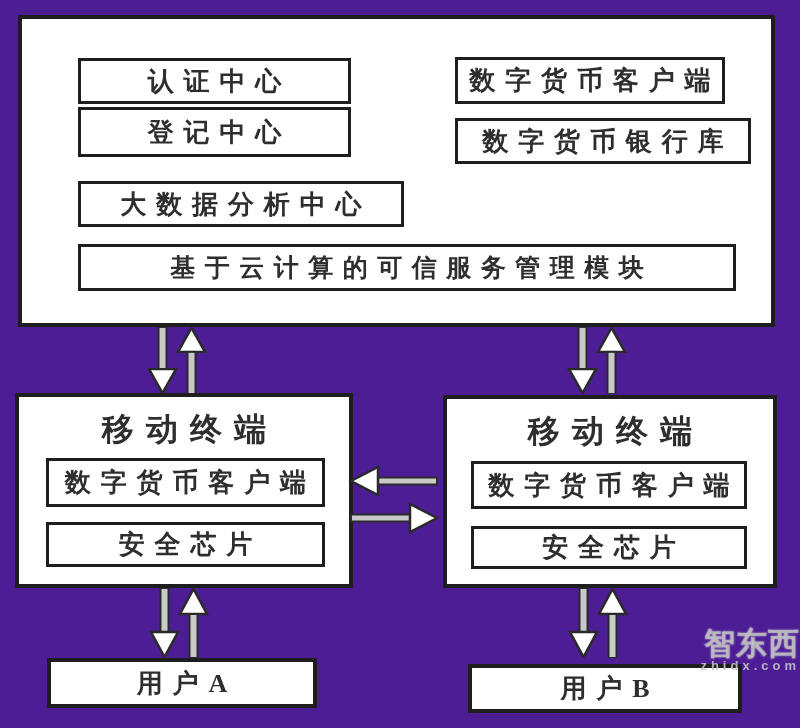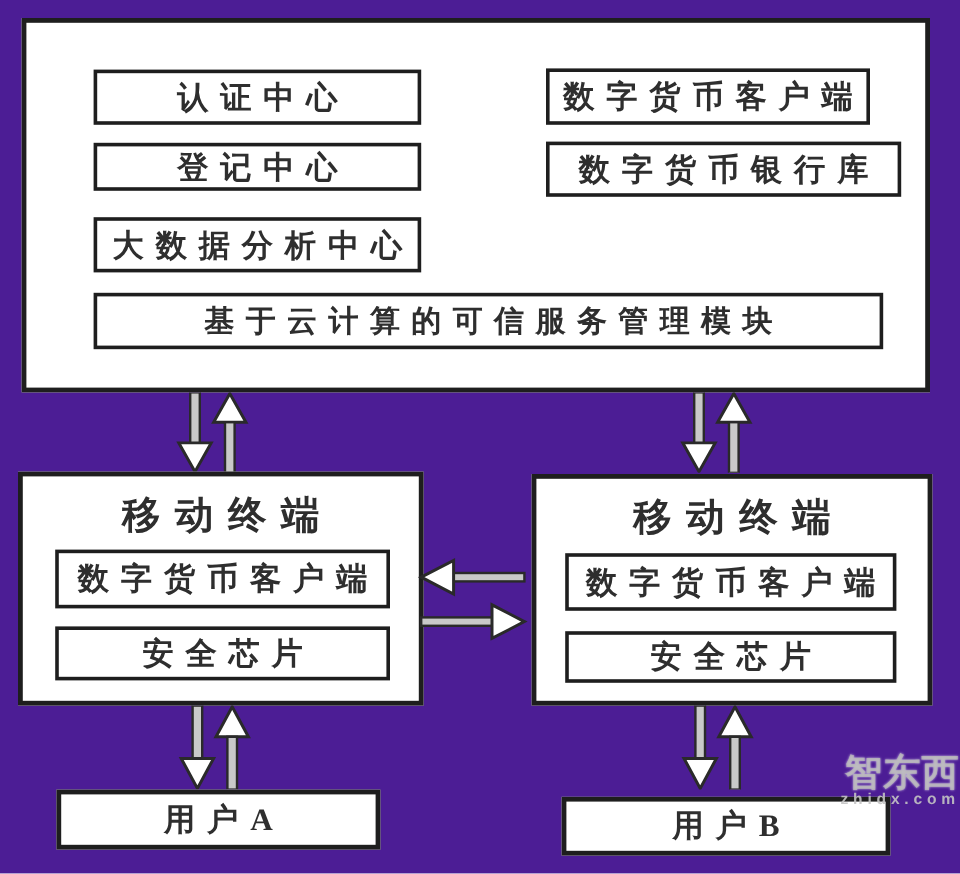--- a/index.html
+++ b/index.html
@@ -70,25 +70,25 @@
 <body>
 
 <div id="stage">
 
   <div class="outer" style="left:18px;top:15px;width:757px;height:312px;">
 
     <div class="module fs26" style="left:56px;top:39px;width:273px;height:46px;">
       <span class="lbl">认证中心</span>
     </div>
 
-    <div class="module fs26" style="left:56px;top:100px;width:273px;height:40px;">
+    <div class="module fs26" style="left:56px;top:88px;width:273px;height:50px;">
       <span class="lbl">登记中心</span>
     </div>
 
-    <div class="module fs26" style="left:56px;top:162px;width:273px;height:46px;">
+    <div class="module fs26" style="left:56px;top:162px;width:326px;height:46px;">
       <span class="lbl">大数据分析中心</span>
     </div>
 
     <div class="module fs26" style="left:433px;top:38px;width:270px;height:47px;">
       <span class="lbl">数字货币客户端</span>
     </div>
 
     <div class="module fs26" style="left:433px;top:99px;width:296px;height:46px;">
       <span class="lbl">数字货币银行库</span>
     </div>

